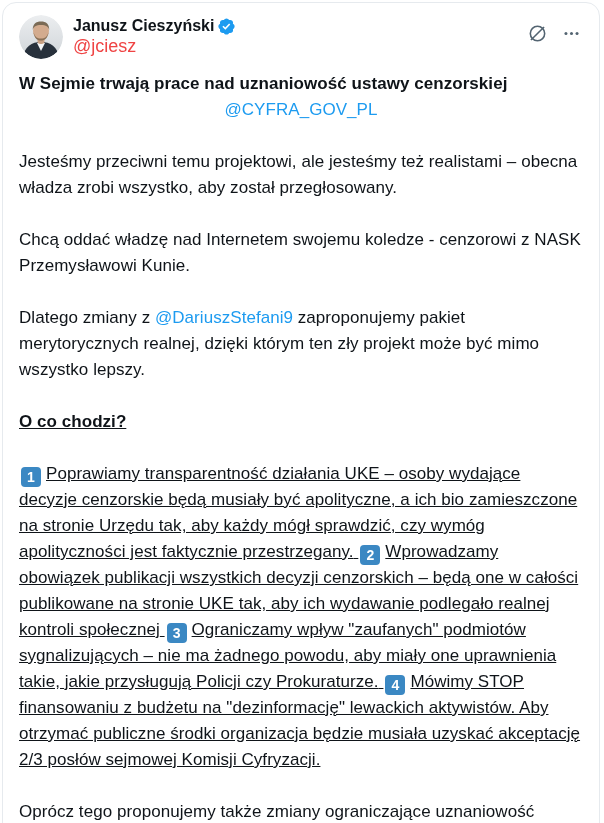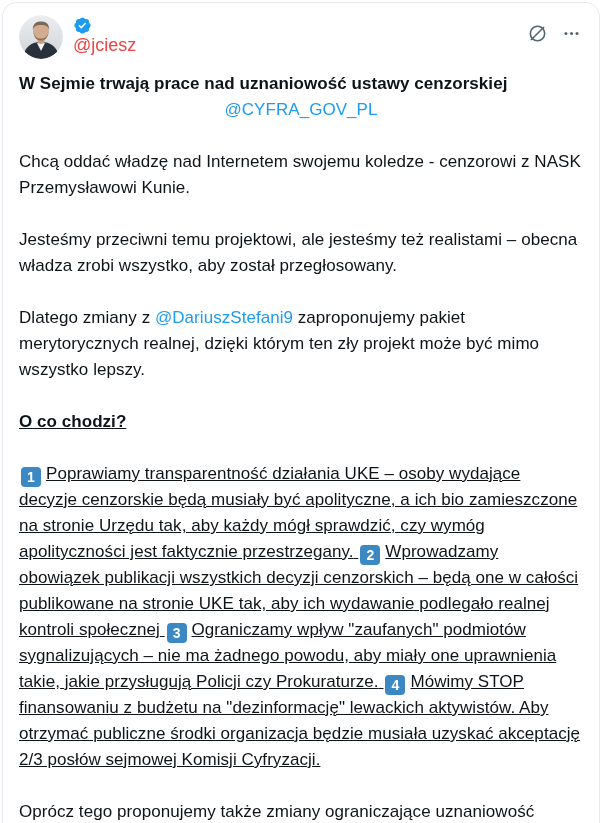--- a/index.html
+++ b/index.html
@@ -158,20 +158,21 @@
 
           <path d="M14.5 17 C15 23 18 25.5 22 25.5 C26 25.5 29 23 29.5 17 C28 22 26 23.5 22 23.5 C18 23.5 16 22 14.5 17 Z" fill="#8a7157"></path>
 
           <path d="M13.8 15 C13.5 9 17 6.5 22 6.5 C27 6.5 30.5 9 30.2 15 C29.5 11.5 27 10 22 10 C17 10 14.5 11.5 13.8 15 Z" fill="#7a6a55"></path>
         </g>
       </svg>
     </div>
 
     <div class="user-block">
       <div class="name-row">
+        <span class="display-name">Janusz Cieszyński</span>
         <span class="verified-badge">
           <svg width="19" height="19" viewBox="0 0 24 24">
             <path fill="#1d9bf0" d="M22.25 12c0-1.43-.88-2.67-2.19-3.34.46-1.39.2-2.9-.81-3.91s-2.52-1.27-3.91-.81c-.66-1.31-1.91-2.19-3.34-2.19s-2.67.88-3.33 2.19c-1.4-.46-2.91-.2-3.92.81s-1.26 2.52-.8 3.91c-1.31.67-2.2 1.91-2.2 3.34s.89 2.67 2.2 3.34c-.46 1.39-.21 2.9.8 3.91s2.52 1.26 3.91.81c.67 1.31 1.91 2.19 3.34 2.19s2.68-.88 3.34-2.19c1.39.45 2.9.2 3.91-.81s1.27-2.52.81-3.91c1.31-.67 2.19-1.91 2.19-3.34zm-11.71 4.2L6.8 12.46l1.41-1.42 2.26 2.26 4.8-5.23 1.47 1.36-6.2 6.77z"></path>
           </svg>
         </span>
       </div>
       <div class="handle">@jciesz</div>
     </div>
 
     <div class="header-actions">
@@ -191,23 +192,23 @@
     </div>
   </div>
 
   <div class="tweet-body">
 
     <p>
       <span class="headline">W Sejmie trwają prace nad uznaniowość ustawy cenzorskiej</span>
       <a class="mention mention-line">@CYFRA_GOV_PL</a>
     </p>
 
+    <p>Jesteśmy przeciwni temu projektowi, ale jesteśmy też realistami – obecna władza zrobi wszystko, aby został przegłosowany.</p>
+
     <p>Chcą oddać władzę nad Internetem swojemu koledze - cenzorowi z NASK Przemysławowi Kunie.</p>
-
-    <p>Jesteśmy przeciwni temu projektowi, ale jesteśmy też realistami – obecna władza zrobi wszystko, aby został przegłosowany.</p>
 
     <p><span>Dlatego zmiany z </span><a class="mention">@DariuszStefani9</a><span> zaproponujemy pakiet merytorycznych realnej, dzięki którym ten zły projekt może być mimo wszystko lepszy.</span></p>
 
     <p class="section-heading">O co chodzi?</p>
 
     <div class="points">
       <span><span class="keycap">1</span><span>Poprawiamy transparentność działania UKE – osoby wydające decyzje cenzorskie będą musiały być apolityczne, a ich bio zamieszczone na stronie Urzędu tak, aby każdy mógł sprawdzić, czy wymóg apolityczności jest faktycznie przestrzegany.</span>
       </span><span><span class="keycap">2</span><span>Wprowadzamy obowiązek publikacji wszystkich decyzji cenzorskich – będą one w całości publikowane na stronie UKE tak, aby ich wydawanie podlegało realnej kontroli społecznej</span>
       </span><span><span class="keycap">3</span><span>Ograniczamy wpływ "zaufanych" podmiotów sygnalizujących – nie ma żadnego powodu, aby miały one uprawnienia takie, jakie przysługują Policji czy Prokuraturze.</span>
       </span><span><span class="keycap">4</span><span>Mówimy STOP finansowaniu z budżetu na "dezinformację" lewackich aktywistów. Aby otrzymać publiczne środki organizacja będzie musiała uzyskać akceptację 2/3 posłów sejmowej Komisji Cyfryzacji.</span></span>

